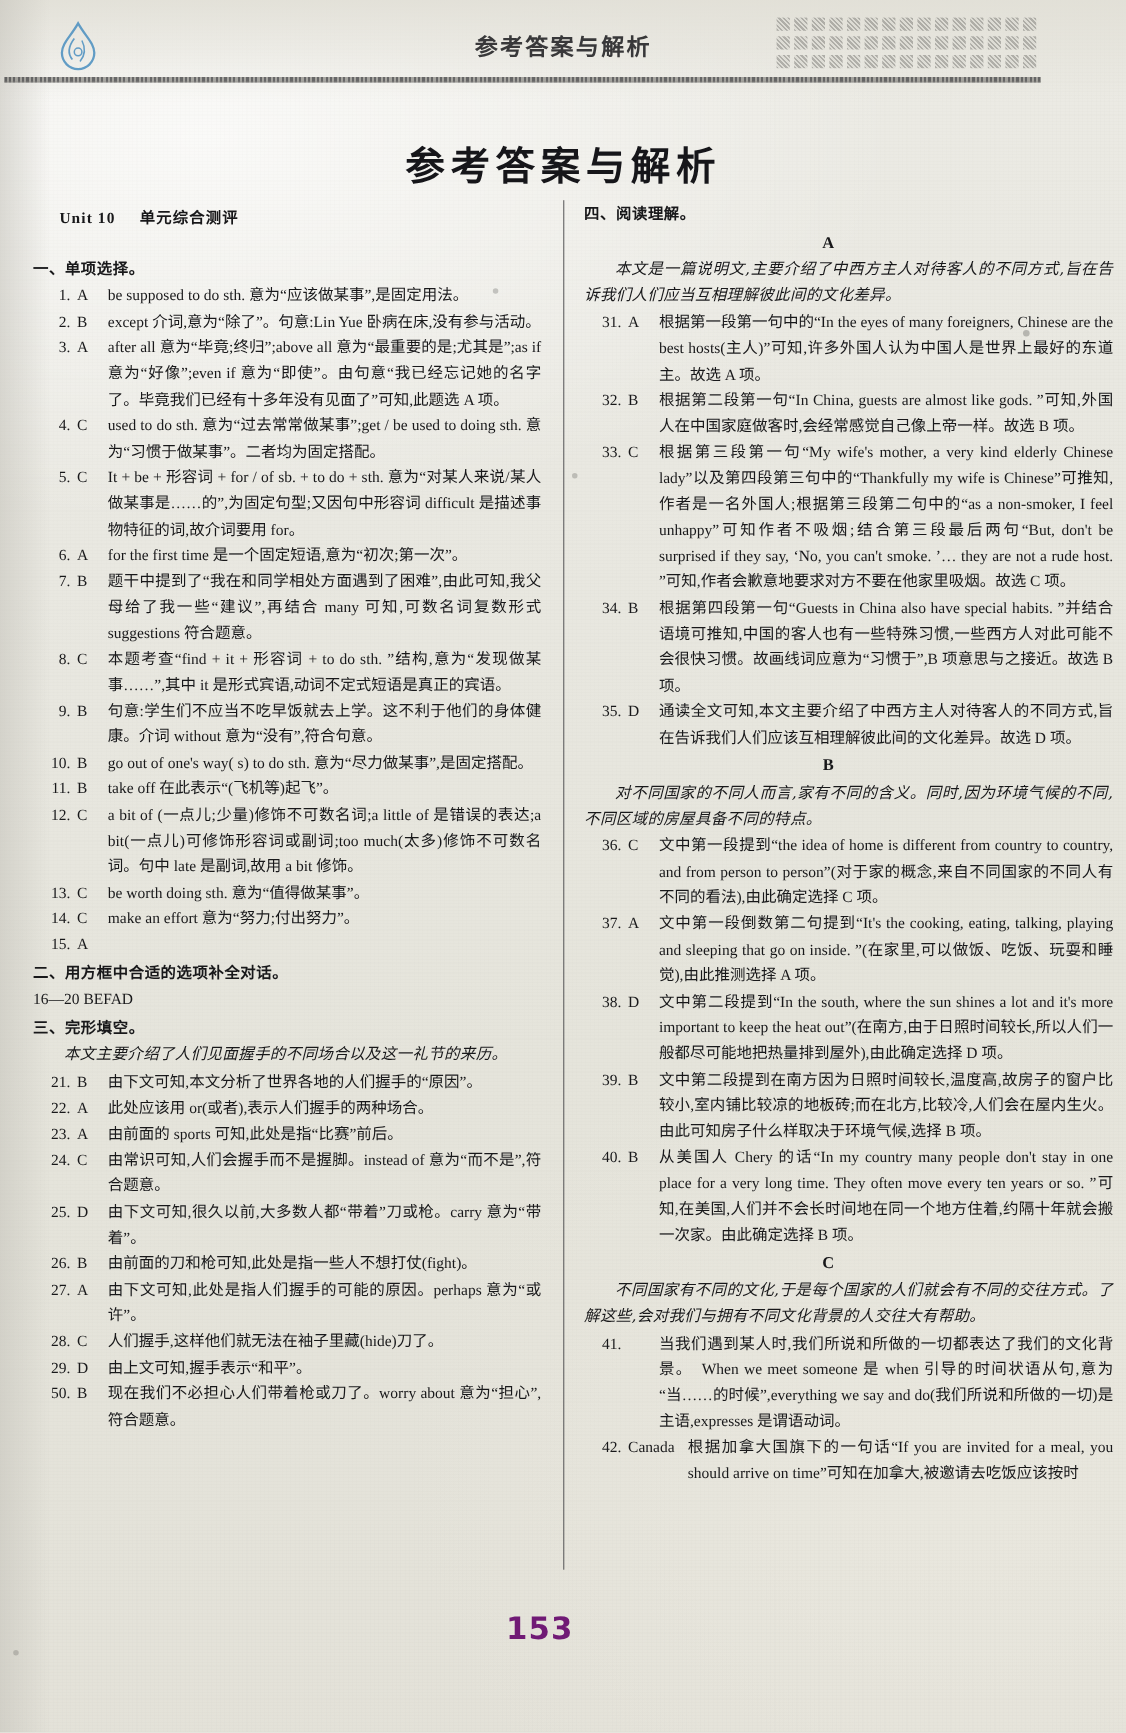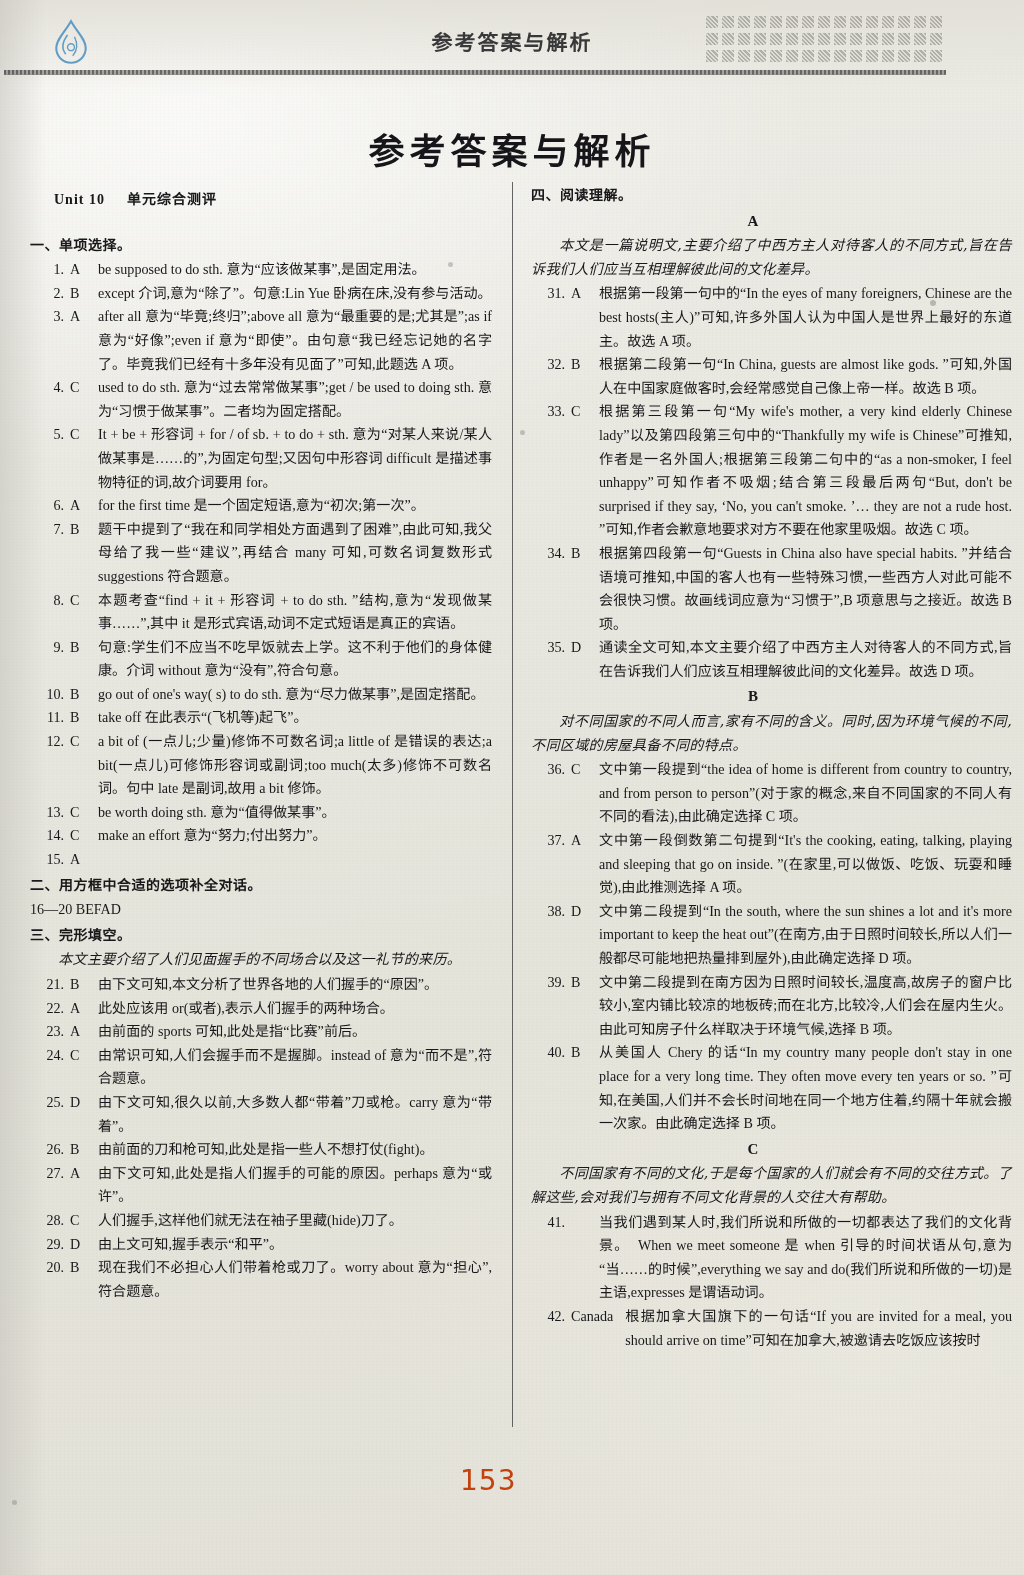--- a/index.html
+++ b/index.html
@@ -171,24 +171,24 @@
   .ans-opt.word{min-width:auto;padding-right:12px;}
   .ans-body{flex:1 1 auto;}
   .plain-line{margin:0;}
 
   
   .folio{
     position:absolute;
     left:460px;
     bottom:78px;
     font-family:"DejaVu Sans","Liberation Sans",sans-serif;
-    font-weight:400;
+    font-weight:700;
     font-size:28px;
     letter-spacing:1px;
-    color:#c2410c;
+    color:#701a75;
   }
 
   
   .smudge{position:absolute;border-radius:50%;pointer-events:none;}
 </style>
 </head>
 <body>
 
 <div id="page"></div>
 <div id="grain"></div>
@@ -394,21 +394,21 @@
           <span class="ans-no">28.</span>
           <span class="ans-opt">C</span>
           <span class="ans-body">人们握手,这样他们就无法在袖子里藏(hide)刀了。</span>
         </div>
         <div class="ans">
           <span class="ans-no">29.</span>
           <span class="ans-opt">D</span>
           <span class="ans-body">由上文可知,握手表示“和平”。</span>
         </div>
         <div class="ans">
-          <span class="ans-no">20.</span>
+          <span class="ans-no">50.</span>
           <span class="ans-opt">B</span>
           <span class="ans-body">现在我们不必担心人们带着枪或刀了。worry about 意为“担心”,符合题意。</span>
         </div>
       </div>
   </div>
 
   <div class="divider"></div>
 
   <div class="col col-right">
     <div class="sec-head">四、阅读理解。</div>

